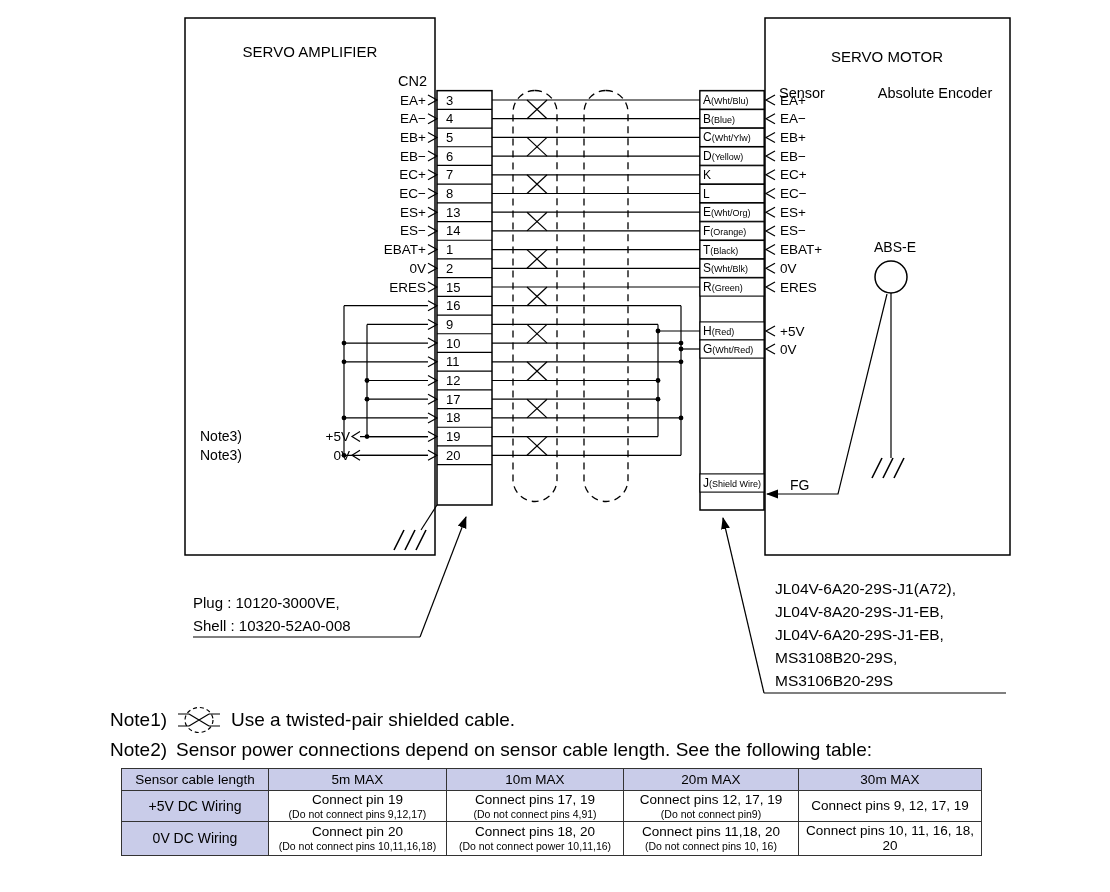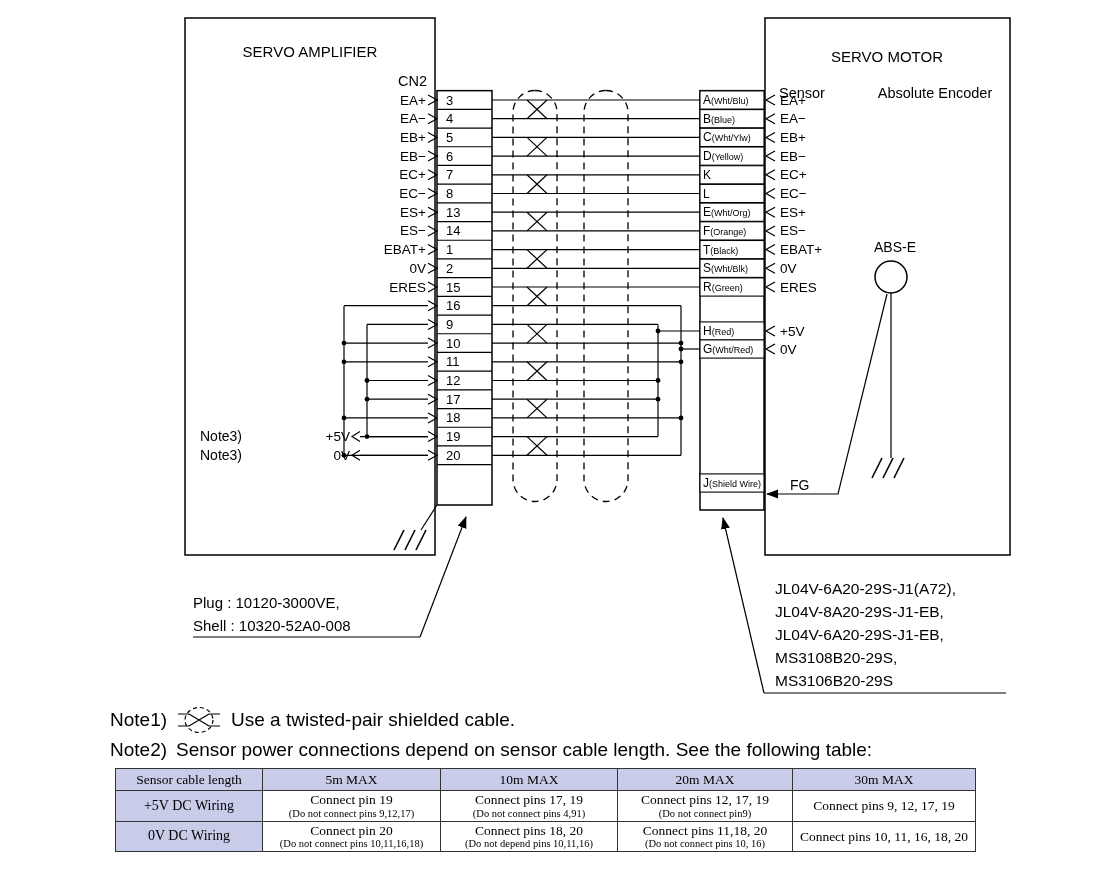--- a/index.html
+++ b/index.html
@@ -19,21 +19,21 @@
   .sig{font-size:13.5px;}
   .pin{font-size:13px;}
   .wl{font-size:12px;}
   .wc{font-size:9px;}
   .mod{font-size:15.5px;}
   .end{text-anchor:end;}
   .mid{text-anchor:middle;}
   .note{position:absolute;font-size:19px;display:flex;align-items:center;gap:9px;white-space:nowrap;}
   .note1{left:110px;top:698px;margin-top:7px;}
   .note2{left:110px;top:739px;}
-  .cable-table{position:absolute;left:115px;top:768px;width:860px;border-collapse:collapse;table-layout:fixed;font-family:Liberation Serif, serif;}
+  .cable-table{position:absolute;left:121px;top:768px;width:860px;border-collapse:collapse;table-layout:fixed;}
   .cable-table th,.cable-table td{border:1px solid #333;padding:1px 2px;text-align:center;vertical-align:middle;}
   .cable-table th{background:#c9cce9;font-weight:normal;font-size:13.5px;height:19px;}
   .cable-table td.rowlabel{background:#c9cce9;font-size:14px;}
   .cable-table tbody tr{height:27px;}
   .cmain{font-size:13.5px;line-height:1.15;}
   .csub{font-size:10.5px;line-height:1.15;}
 </style>
 </head>
 <body>
 
@@ -353,21 +353,21 @@
         </td>
       </tr>
       <tr>
         <td class="rowlabel">0V DC Wiring</td>
         <td>
           <div class="cmain">Connect pin 20</div>
           <div class="csub">(Do not connect pins 10,11,16,18)</div>
         </td>
         <td>
           <div class="cmain">Connect pins 18, 20</div>
-          <div class="csub">(Do not depend pins 10,11,16)</div>
+          <div class="csub">(Do not connect power 10,11,16)</div>
         </td>
         <td>
           <div class="cmain">Connect pins 11,18, 20</div>
           <div class="csub">(Do not connect pins 10, 16)</div>
         </td>
         <td>
           <div class="cmain">Connect pins 10, 11, 16, 18, 20</div>
           <div class="csub"></div>
         </td>
       </tr>

